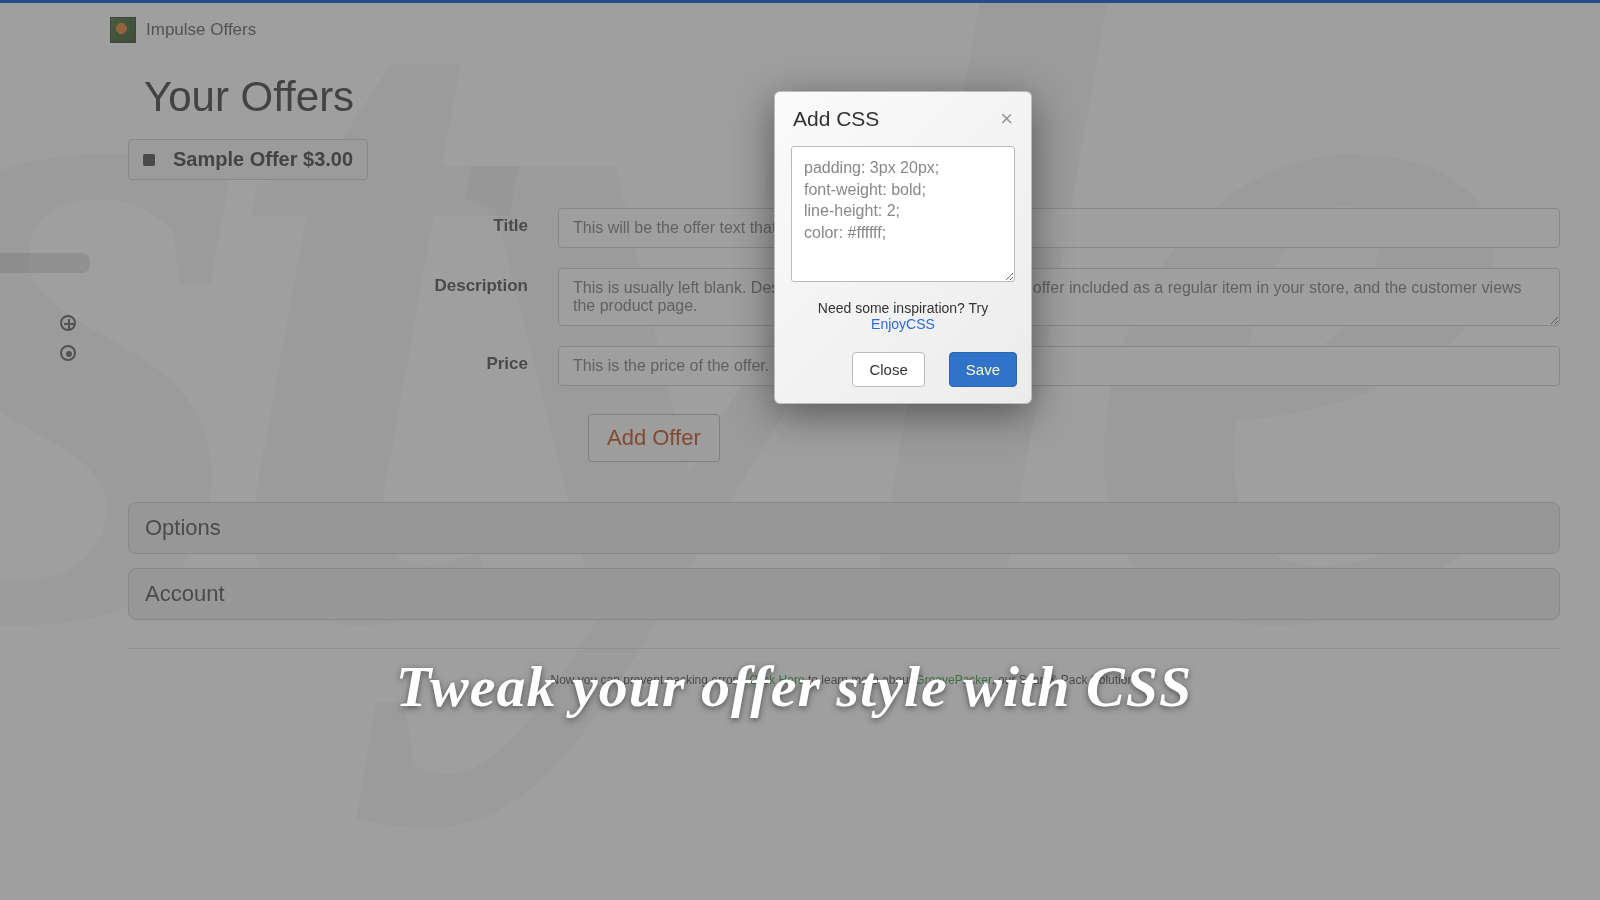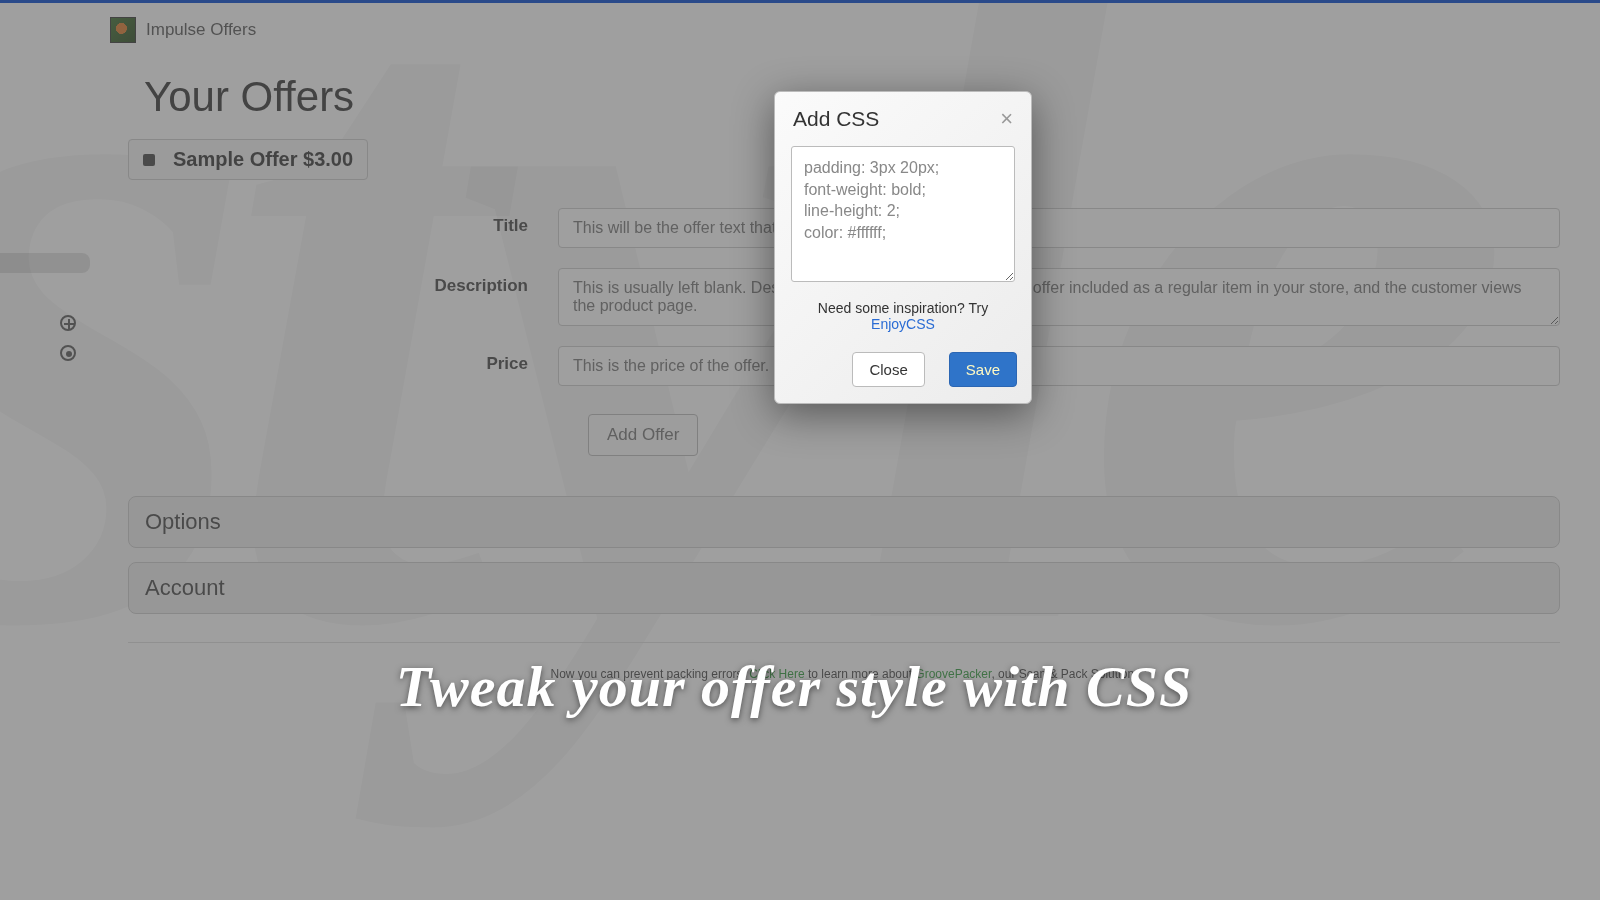--- a/index.html
+++ b/index.html
@@ -60,21 +60,21 @@
   }
   .form-input {
     flex: 1; border: 1px solid #ccc; border-radius: 4px;
     padding: 10px 14px; font-size: 16px; color: #777; background: #fff;
   }
   textarea.form-input { resize: vertical; height: 58px; font-family: inherit; }
 
   .add-offer-btn {
     margin-left: 460px; margin-top: 8px;
     background: #fafafa; border: 1px solid #bbb; border-radius: 4px;
-    padding: 10px 18px; font-size: 17px; color: #737373; cursor: pointer;
+    padding: 10px 18px; font-size: 22px; color: #c2410c; cursor: pointer;
   }
 
   .side-icons {
     position: absolute; left: 56px; top: 312px;
     display: flex; flex-direction: column; gap: 14px;
     width: 24px; align-items: center;
   }
   .side-blob {
     position: absolute; left: 0; top: 250px;
     width: 90px; height: 20px; border-radius: 0 8px 8px 0;

